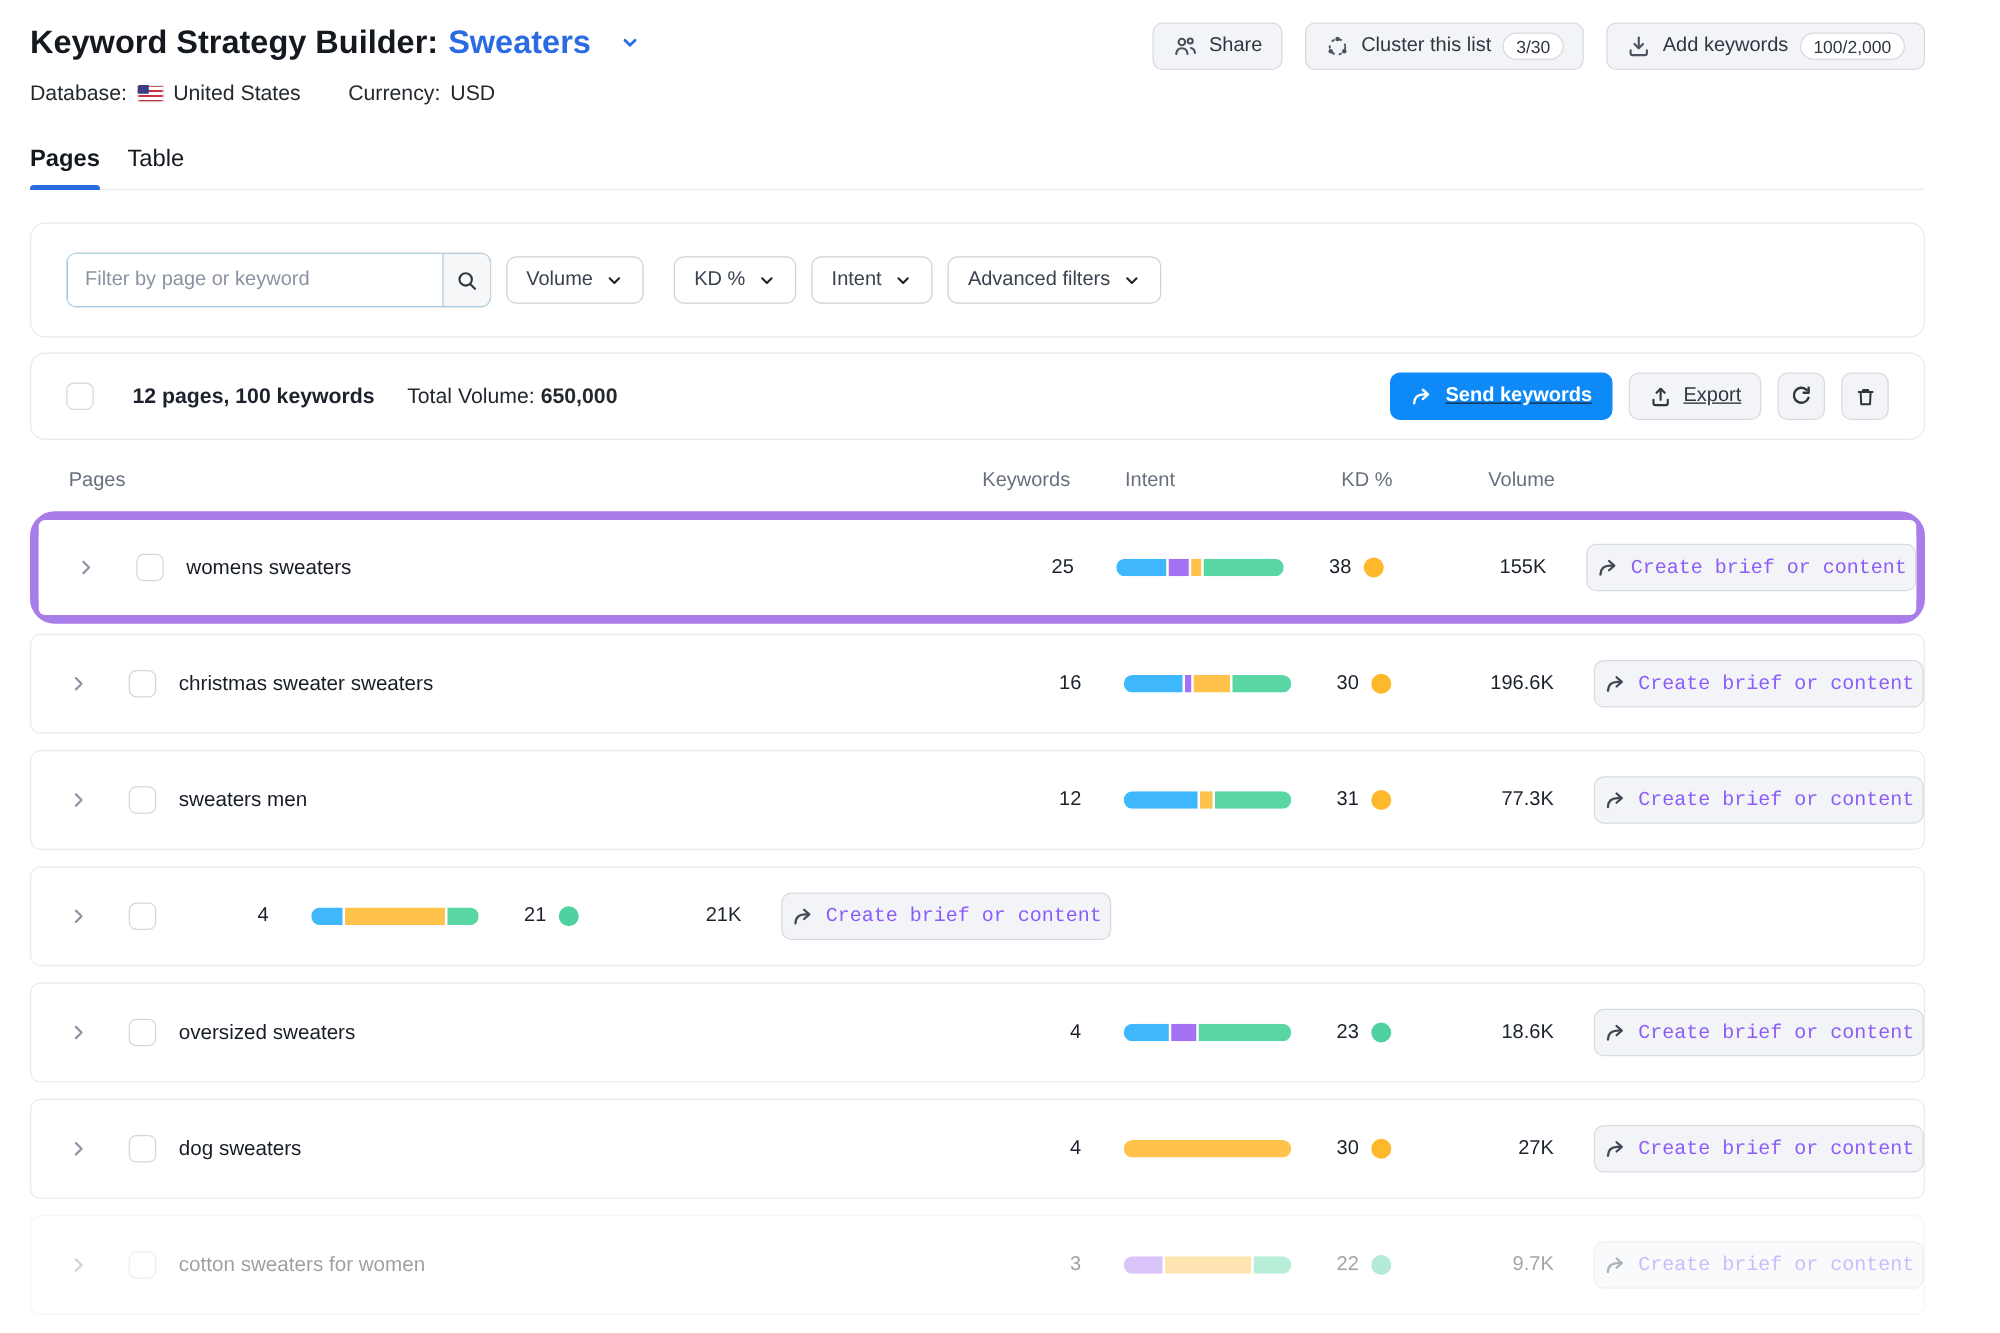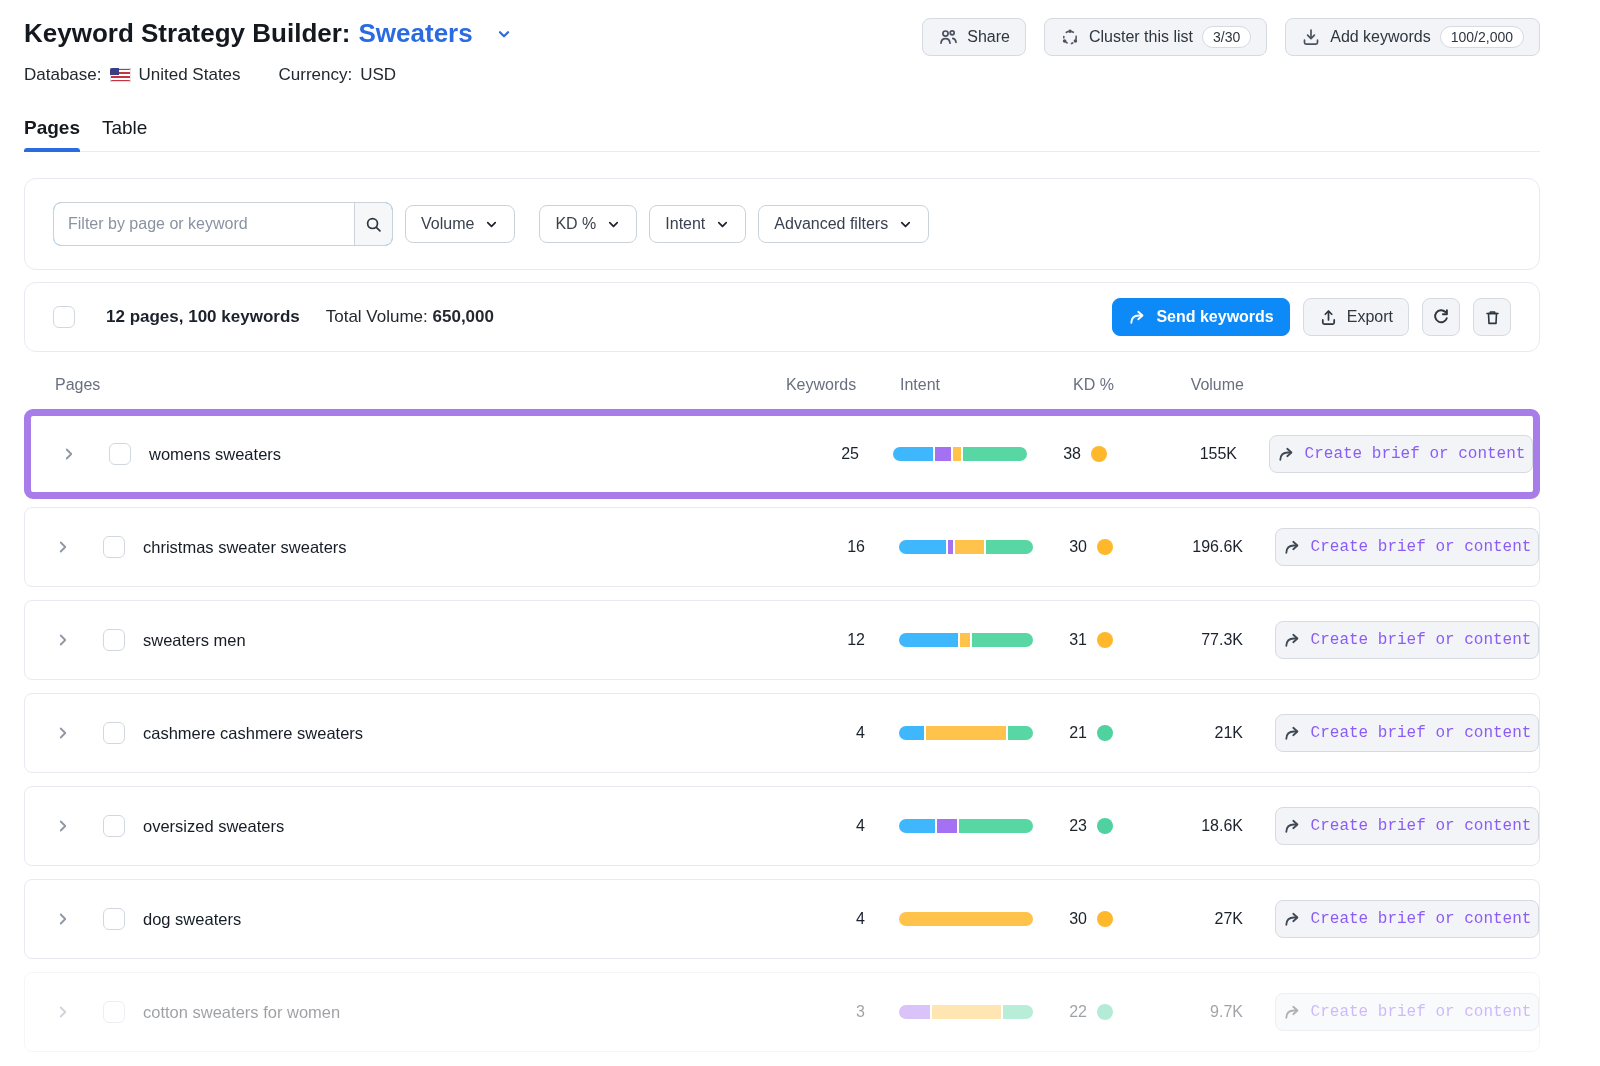--- a/index.html
+++ b/index.html
@@ -42,30 +42,30 @@
     align-items:center; justify-content:center; cursor:pointer; }
   .dropdown { display:inline-flex; align-items:center; gap:10px; height:38px; padding:0 15px; border:1px solid #ccd2da;
     border-radius:8px; background:#fff; font-size:16px; color:#39424e; cursor:pointer; font-family:"Liberation Sans", sans-serif; }
   .dropdown.wide { margin-left:12px; }
 
   .selection-card { margin-top:12px; height:70px; display:flex; align-items:center; padding:0 28px; }
   .checkbox { width:22px; height:22px; border:1.5px solid #d2d7df; border-radius:6px; background:#fff; flex:none; cursor:pointer; }
   .sel-summary { font-size:17px; font-weight:700; margin-left:31px; }
   .sel-volume { font-size:17px; color:#23292f; margin-left:26px; }
   .sel-volume b { font-weight:700; }
-  .sel-actions { margin-left:auto; display:flex; gap:13px; align-items:center; }
+  .sel-actions { margin-left:auto; display:flex; gap:13px; align-items:center;text-decoration:underline; }
   .btn-primary { background:#0d8af7; border:1px solid #0d8af7; color:#fff; font-weight:700; }
   .btn-square { width:38px; padding:0; justify-content:center; }
 
   
   .thead { margin-top:14px; display:flex; align-items:center; height:38px; font-size:16px; color:#68707f; }
   .rows { display:flex; flex-direction:column; }
   .row-card { border:1px solid #e7eaf0; border-radius:8px; background:#fff; height:80px; display:flex; align-items:center; }
   .row-card + .row-wrap, .row-wrap + .row-card, .row-card + .row-card { margin-top:13px; }
-  .row-wrap { border:7px solid #a87ce9; border-radius:9px; margin-top:5px; }
+  .row-wrap { border:7px solid #a87ce9; border-radius:20px; margin-top:5px; }
   .row-wrap .row-card { border:none; height:76px; border-radius:5px; }
   .row-wrap + .row-card { margin-top:8px; }
   .row-card.faded { opacity:.42; }
 
   .c-chevron { width:24px; margin-left:26px; display:flex; justify-content:center; cursor:pointer; }
   .c-check { margin-left:28px; }
   .c-name { flex:1; margin-left:18px; font-size:16.5px; color:#171d26; }
   .c-keywords { width:90px; text-align:right; font-size:16px; }
   .c-intent { width:134px; margin-left:34px; }
   .intent-bar { display:flex; gap:2px; height:14px; border-radius:7px; overflow:hidden; }
@@ -366,21 +366,20 @@
     </span>
   </div>
 
   <div class="row-card">
     <span class="c-chevron">
       <svg width="18" height="18" viewBox="0 0 20 20" fill="none" stroke="#8d97a5" stroke-width="2" stroke-linecap="round" stroke-linejoin="round">
             <path d="M7.5 5l5 5-5 5"></path>
           </svg>
     </span>
     <span class="checkbox c-check"></span>
-    <span class="c-name">cashmere cashmere sweaters</span>
     <span class="c-keywords">4</span>
     <span class="c-intent">
           <span class="intent-bar">
             <span style="flex: 19 0 0px; background-color: rgb(62, 183, 253);"></span>
             <span style="flex: 62 0 0px; background-color: rgb(255, 194, 74);"></span>
             <span style="flex: 19 0 0px; background-color: rgb(88, 214, 163);"></span>
           </span>
         </span>
     <span class="c-kd">
       <span class="kd-num">21</span>

